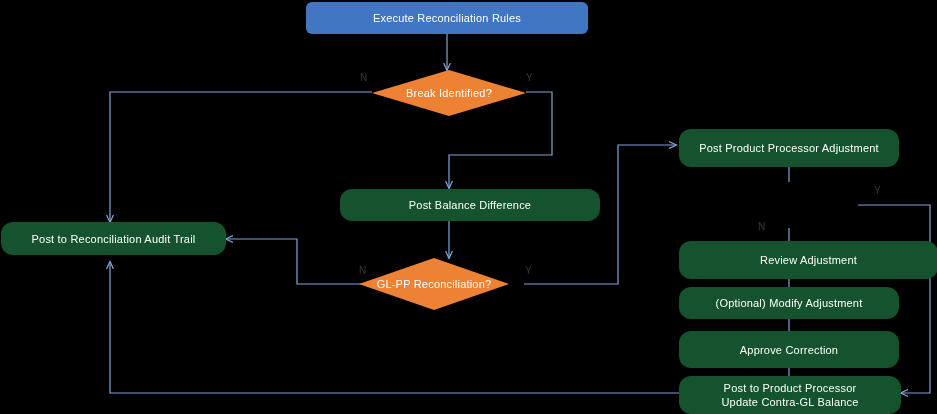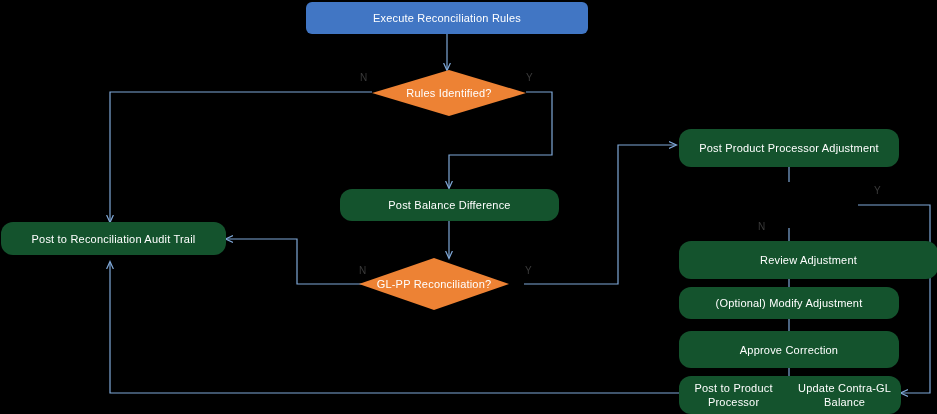--- a/index.html
+++ b/index.html
@@ -108,26 +108,26 @@
 
     <path class="wire" d="M679,393 L110,393 L110,262" marker-end="url(#arrow)"></path>
   </svg>
 
   <div class="node start" style="left:306px; top:2px; width:282px; height:32px;">
     <span>Execute Reconciliation Rules</span>
   </div>
 
   <div class="node decision" style="left:372px; top:70px; width:154px; height:46px;">
     <span class="dshape"></span>
-    <span class="dlabel">Rules Identified?</span>
+    <span class="dlabel">Break Identified?</span>
   </div>
   <span class="edge-label" style="left:360px; top:73px;">N</span>
   <span class="edge-label" style="left:526px; top:73px;">Y</span>
 
-  <div class="node proc" style="left:340px; top:189px; width:219px; height:32px;">
+  <div class="node proc" style="left:340px; top:189px; width:260px; height:32px;">
     <span>Post Balance Difference</span>
   </div>
 
   <div class="node decision" style="left:359px; top:258px; width:150px; height:52px;">
     <span class="dshape"></span>
     <span class="dlabel">GL-PP Reconciliation?</span>
   </div>
   <span class="edge-label" style="left:359px; top:266px;">N</span>
   <span class="edge-label" style="left:525px; top:266px;">Y</span>
 
@@ -147,18 +147,18 @@
   </div>
 
   <div class="node proc" style="left:679px; top:287px; width:220px; height:32px;">
     <span>(Optional) Modify Adjustment</span>
   </div>
 
   <div class="node proc" style="left:679px; top:331px; width:220px; height:37px;">
     <span>Approve Correction</span>
   </div>
 
-  <div class="node proc" style="left:679px; top:376px; width:222px; height:38px; flex-direction:row;">
+  <div class="node proc" style="left:679px; top:376px; width:222px; height:38px; flex-direction:column;">
     <span>Post to Product Processor</span>
     <span>Update Contra-GL Balance</span>
   </div>
 
 </div>
 
 </body></html>

